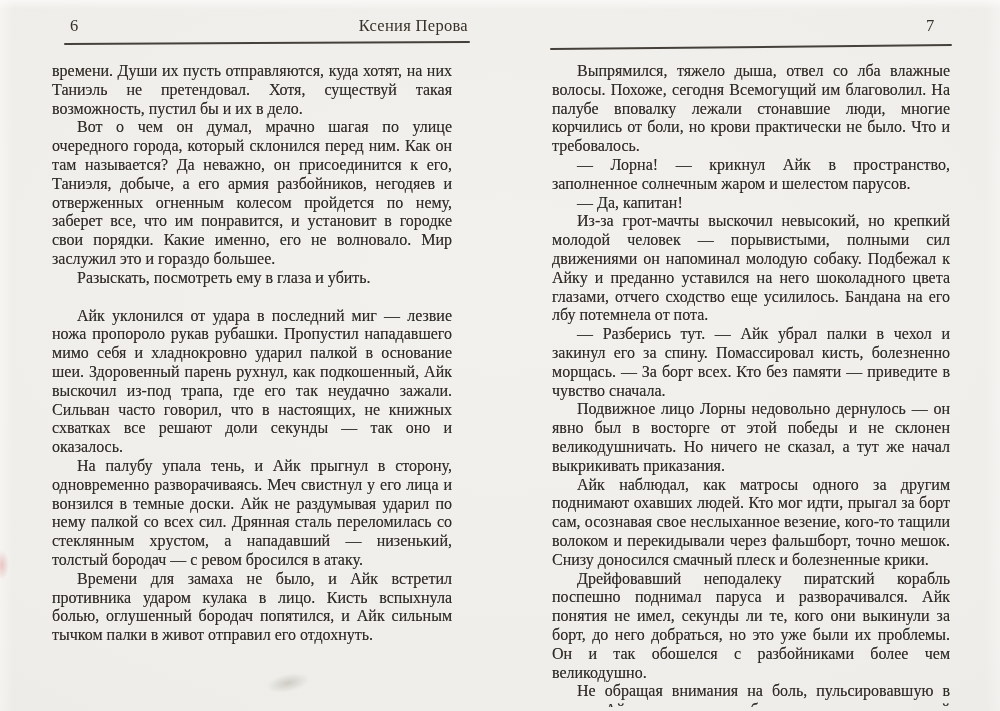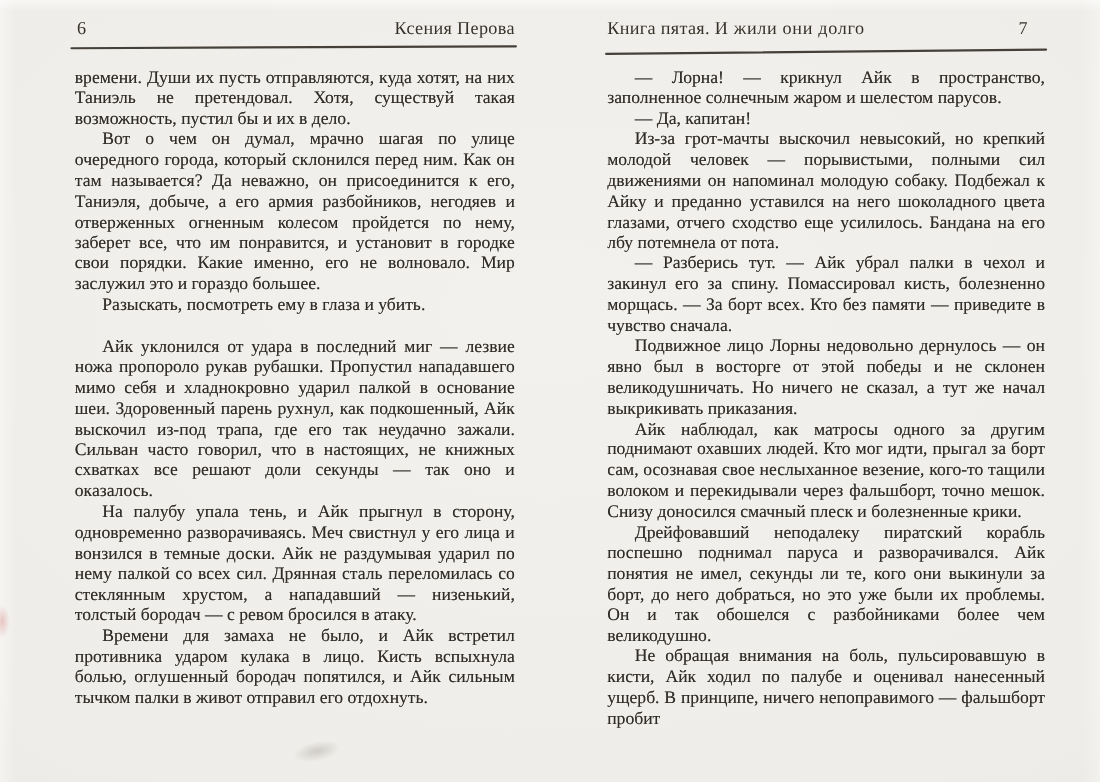--- a/index.html
+++ b/index.html
@@ -79,21 +79,21 @@
     height: 645px;
     overflow: hidden;
     font-size: 16px;
     line-height: 18.8px;
     text-align: justify;
     hyphens: auto;
     -webkit-hyphens: auto;
     color: #302c27;
     text-shadow: 0 0 0.4px rgba(48,44,39,0.55);
   }
-  .page-left  .body-text { left: 68px; width: 400px; }
+  .page-left  .body-text { left: 52px; width: 400px; }
   .page-right .body-text { left: 52px; width: 398px; }
 
   .body-text p {
     margin: 0;
     padding: 0;
     text-indent: 25px;
   }
   .body-text p.noindent { text-indent: 0; }
   .body-text p.section-gap { margin-top: 19px; }
 
@@ -129,27 +129,24 @@
       <p>Разыскать, посмотреть ему в глаза и убить.</p>
       <p class="section-gap">Айк уклонился от удара в последний миг — лезвие ножа пропороло рукав рубашки. Пропустил нападавшего мимо себя и хладнокровно ударил палкой в основание шеи. Здоровенный парень рухнул, как подкошенный, Айк выскочил из-под трапа, где его так неудачно зажали. Сильван часто говорил, что в настоящих, не книжных схватках все решают доли секунды — так оно и оказалось.</p>
       <p>На палубу упала тень, и Айк прыгнул в сторону, одновременно разворачиваясь. Меч свистнул у его лица и вонзился в темные доски. Айк не раздумывая ударил по нему палкой со всех сил. Дрянная сталь переломилась со стеклянным хрустом, а нападавший — низенький, толстый бородач — с ревом бросился в атаку.</p>
       <p>Времени для замаха не было, и Айк встретил противника ударом кулака в лицо. Кисть вспыхнула болью, оглушенный бородач попятился, и Айк сильным тычком палки в живот отправил его отдохнуть.</p>
     </div>
     <div class="smudge-pink"></div>
     <div class="smudge-gray"></div>
   </div>
 
   <div class="page page-right">
-    <div class="running-head">
-      <span>Книга пятая.</span>
-      <span class="head-title-em">И жили они долго</span>
-    </div>
     <div class="page-number">7</div>
     <div class="head-rule"></div>
     <div class="body-text">
+      <p>Выпрямился, тяжело дыша, отвел со лба влажные волосы. Похоже, сегодня Всемогущий им благоволил. На палубе вповалку лежали стонавшие люди, многие корчились от боли, но крови практически не было. Что и требовалось.</p>
       <p>— Лорна! — крикнул Айк в пространство, заполненное солнечным жаром и шелестом парусов.</p>
       <p>— Да, капитан!</p>
       <p>Из-за грот-мачты выскочил невысокий, но крепкий молодой человек — порывистыми, полными сил движениями он напоминал молодую собаку. Подбежал к Айку и преданно уставился на него шоколадного цвета глазами, отчего сходство еще усилилось. Бандана на его лбу потемнела от пота.</p>
       <p>— Разберись тут. — Айк убрал палки в чехол и закинул его за спину. Помассировал кисть, болезненно морщась. — За борт всех. Кто без памяти — приведите в чувство сначала.</p>
       <p>Подвижное лицо Лорны недовольно дернулось — он явно был в восторге от этой победы и не склонен великодушничать. Но ничего не сказал, а тут же начал выкрикивать приказания.</p>
       <p>Айк наблюдал, как матросы одного за другим поднимают охавших людей. Кто мог идти, прыгал за борт сам, осознавая свое неслыханное везение, кого-то тащили волоком и перекидывали через фальшборт, точно мешок. Снизу доносился смачный плеск и болезненные крики.</p>
       <p>Дрейфовавший неподалеку пиратский корабль поспешно поднимал паруса и разворачивался. Айк понятия не имел, секунды ли те, кого они выкинули за борт, до него добраться, но это уже были их проблемы. Он и так обошелся с разбойниками более чем великодушно.</p>
       <p>Не обращая внимания на боль, пульсировавшую в кисти, Айк ходил по палубе и оценивал нанесенный ущерб. В принципе, ничего непоправимого — фальшборт пробит</p>
     </div>
   </div>

